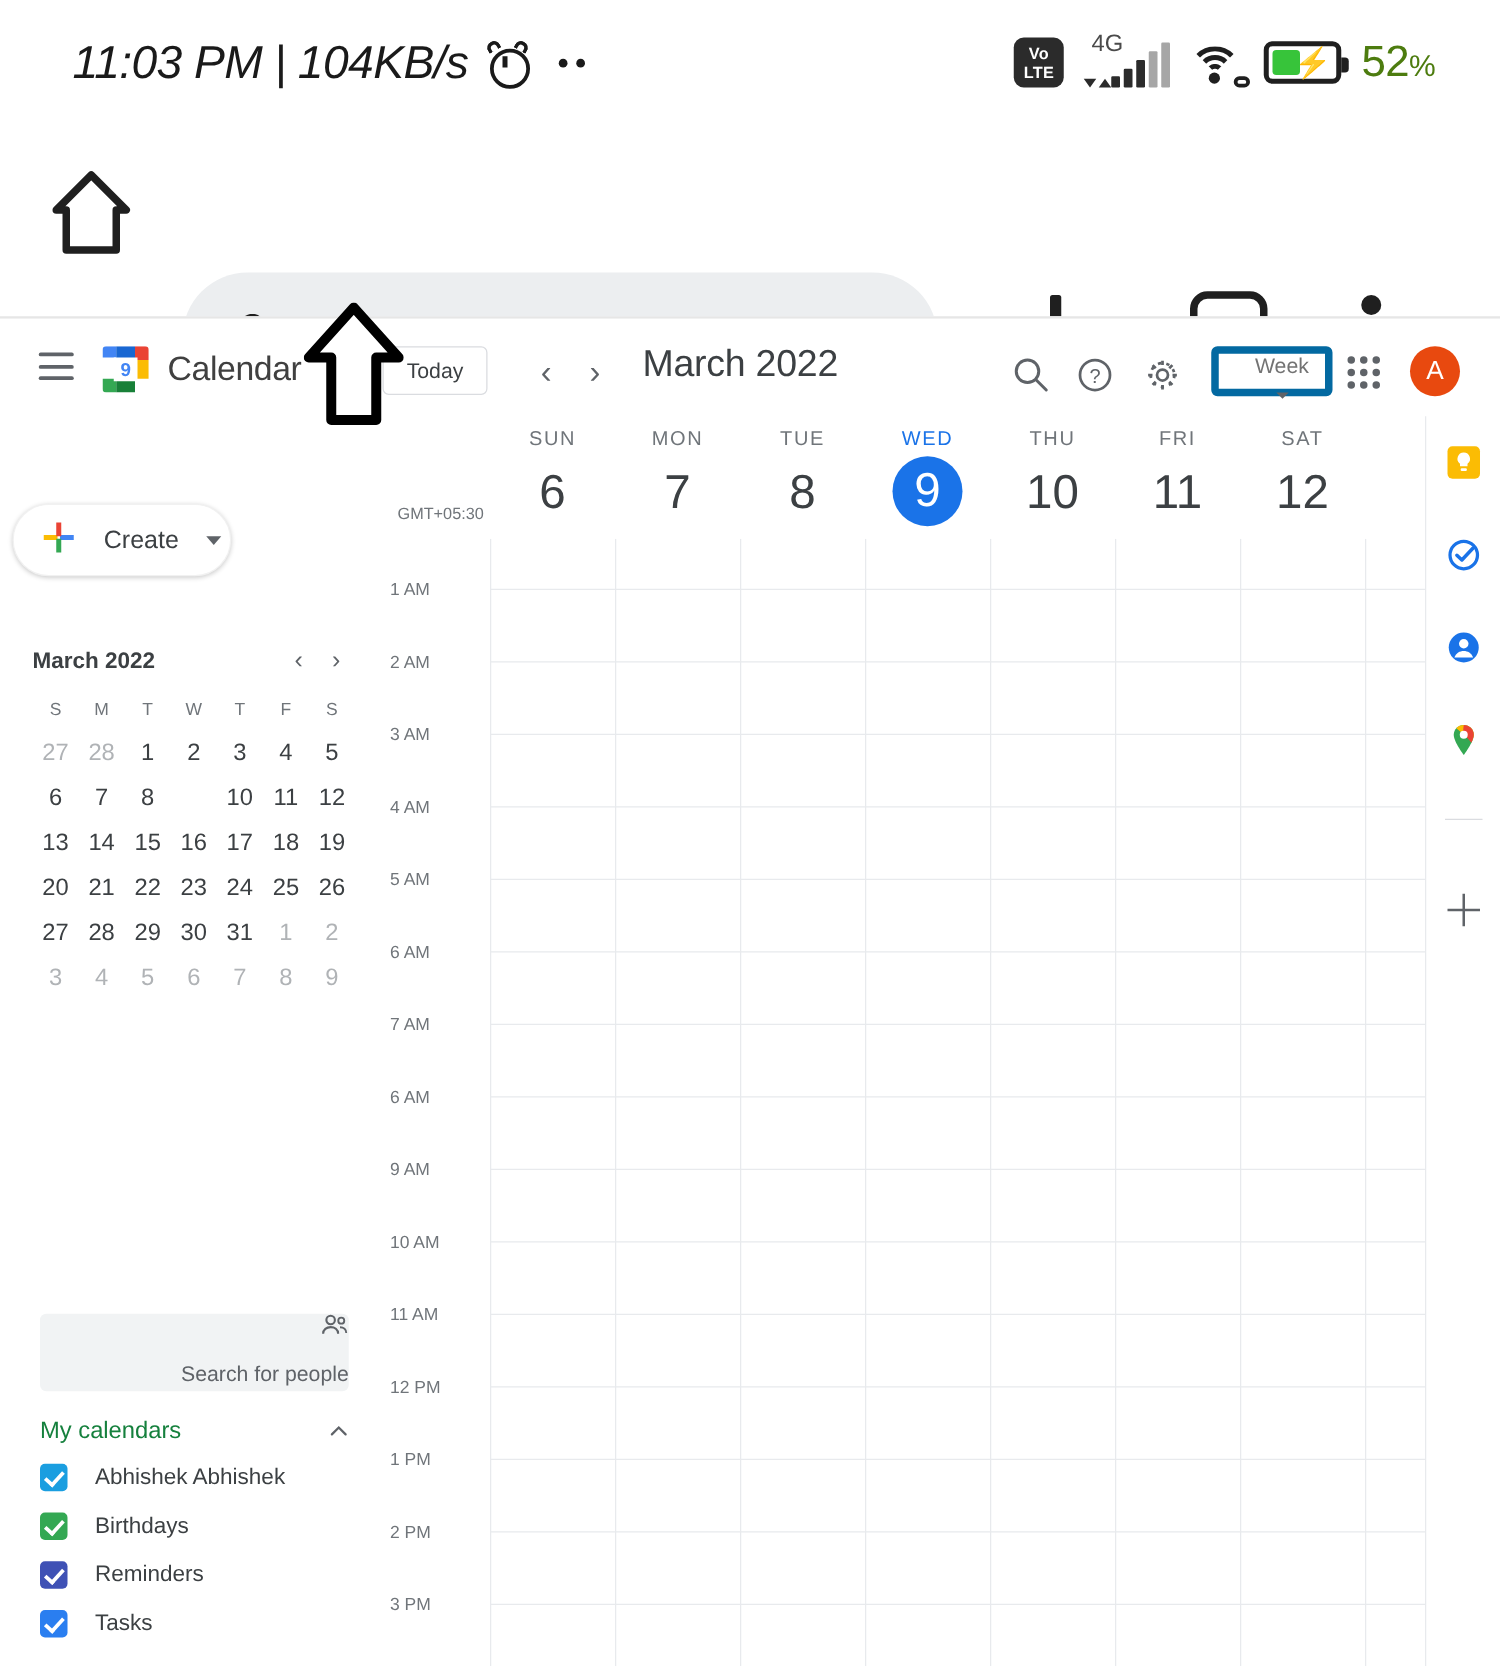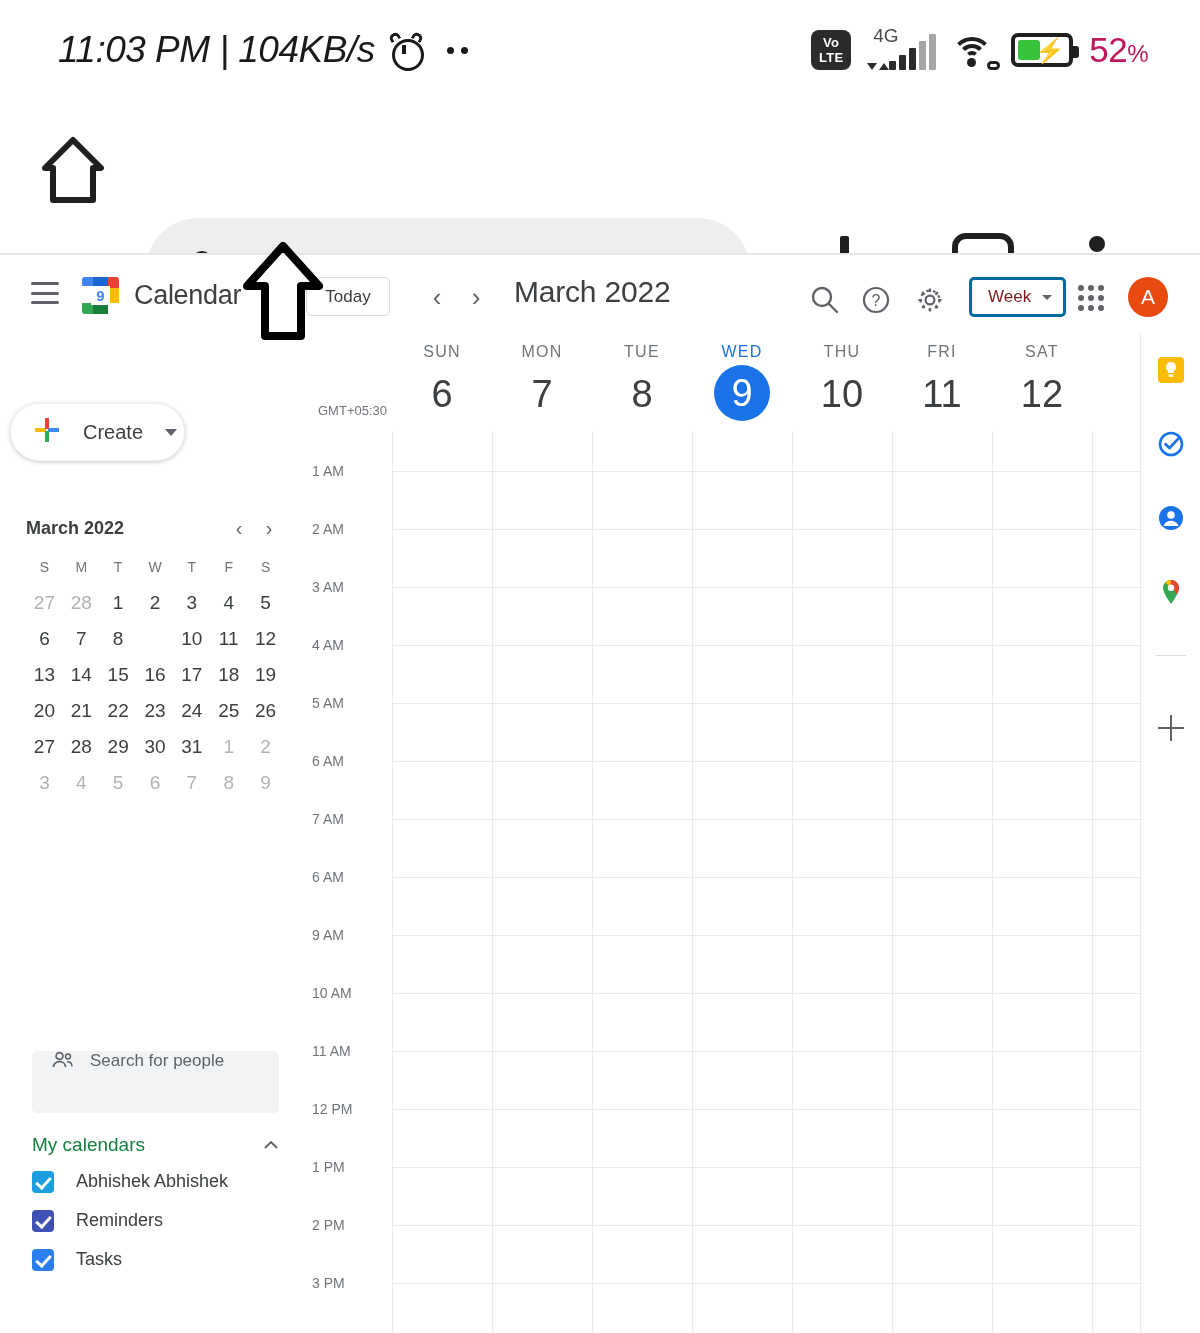--- a/index.html
+++ b/index.html
@@ -60,21 +60,21 @@
            border-left-color:transparent; border-right-color:transparent; border-radius:50%;}
   .wifi .w1{ width:42px;height:42px; left:2px; top:6px;}
   .wifi .w2{ width:28px;height:28px; left:9px; top:13px;}
   .wifi .w3{ width:14px;height:14px; left:16px; top:20px;}
   .wifi .dot{ position:absolute; width:9px;height:9px;background:#1f1f1f;border-radius:50%; left:18px; top:27px; border:none;}
   .wifi .lk{ position:absolute; right:-5px; bottom:-1px; width:13px;height:9px;border:3px solid #1f1f1f;border-radius:6px; }
   .battery{ position:relative; width:62px; height:34px; border:4px solid #1f1f1f; border-radius:7px;}
   .battery::after{ content:""; position:absolute; right:-10px; top:9px; width:6px;height:12px;background:#1f1f1f;border-radius:0 3px 3px 0;}
   .battery .fill{ position:absolute; left:3px; top:3px; bottom:3px; width:40%; background:#37c43a; border-radius:3px;}
   .battery .bolt{ position:absolute; left:20px; top:1px; font-size:24px; color:#111; line-height:26px; font-weight:700;}
-  .pct{ font-size:35px; color:#be185d; letter-spacing:-0.5px;}
+  .pct{ font-size:35px; color:#4d7c0f; letter-spacing:-0.5px;}
   .pct small{ font-size:24px;}
 
   
   #browser-bar{
     position:absolute; left:0; top:100px; width:1200px; height:148px;
     background:#fff; display:flex; align-items:center;
   }
   #home-btn{ position:absolute; left:41px; top:36px; width:64px;height:70px;}
   #url-pill{
     position:absolute; left:146px; top:118px; width:604px; height:105px;
@@ -113,22 +113,22 @@
     display:flex;align-items:center;justify-content:center; font-size:17px;color:#3c4043;
   }
   .nav-chev{ position:absolute; top:27px; width:30px;height:30px; color:#5f6368; font-size:26px;
              display:flex;align-items:center;justify-content:center; line-height:1;}
   #nav-prev{ left:422px;} #nav-next{ left:461px;}
   #period-title{ position:absolute; left:514px; top:20px; font-size:30px; color:#3c4043; letter-spacing:-0.2px;}
   .hdr-ic{ position:absolute; top:25px; width:40px;height:40px; color:#5f6368;}
   #search-ic{ left:805px;} #help-ic{ left:856px;} #settings-ic{ left:910px;}
   #view-select{
     position:absolute; left:969px; top:22px; width:97px;height:40px;
-    border:3px solid #0369a1; border-radius:5px; background:#fff;
-    display:flex;align-items:center; padding-left:16px; gap:11px; font-size:17px;color:#7f1d1d;
+    border:6px solid #0369a1; border-radius:5px; background:#fff;
+    display:flex;align-items:center; padding-left:16px; gap:11px; font-size:17px;color:#737373;flex-direction:column;
   }
   #view-caret{ width:0;height:0;border-left:5px solid transparent;border-right:5px solid transparent;border-top:5px solid #5f6368;}
   #apps-grid{ position:absolute; left:1078px; top:30px; width:26px;height:26px;
              display:grid; grid-template-columns:repeat(3,6px); grid-template-rows:repeat(3,6px); gap:4px;}
   #apps-grid i{ display:block;width:6px;height:6px;background:#5f6368;border-radius:50%;}
   #avatar{
     position:absolute; left:1128px; top:22px; width:40px;height:40px;border-radius:50%;
     background:#e8490f; color:#fff; font-size:21px;
     display:flex;align-items:center;justify-content:center;
   }
@@ -154,21 +154,21 @@
   #mini-grid span.muted{ color:#b0b3b6;}
   #mini-grid span.today{ position:relative; color:#fff; font-weight:600;}
   #mini-grid span.today::before{
     content:""; position:absolute; left:50%; top:50%; transform:translate(-50%,-50%);
     width:28px;height:28px;background:#1a73e8;border-radius:50%; z-index:-1;
   }
   #mini-grid span.today b{ position:relative; z-index:2; font-weight:600;}
 
   #people-search{
     position:absolute; left:32px; top:718px; width:247px;height:62px;
-    background:#f1f3f4; border-radius:5px; display:flex; align-items:flex-start; gap:16px; padding-left:20px;
+    background:#f1f3f4; border-radius:5px; display:flex; align-items:flex-end; gap:16px; padding-left:20px;flex-direction:column;
   }
   #people-search-ph{ font-size:17px; color:#5f6368;}
 
   .cal-section{ position:absolute; left:32px; width:252px;}
   #my-cal-sec{ top:795px;}
   .sec-head{ display:flex; align-items:center; height:34px;}
   .sec-title{ font-size:19px; color:#15803d; flex:1;}
   .sec-chev{ width:26px;height:26px; color:#5f6368; font-size:17px; display:flex;align-items:center;justify-content:center;}
   .cal-item{ display:flex; align-items:center; gap:22px; height:39px;}
   .cal-chk{ width:22px;height:22px;border-radius:4px; position:relative; flex:none;}
@@ -440,20 +440,24 @@
               <path d="M3.5 11.5 9 6l5.5 5.5" fill="none" stroke="#5f6368" stroke-width="1.8" stroke-linecap="round"></path>
             </svg>
         </span>
       </div>
       <div id="my-cal-list">
           <div class="cal-item">
             <span class="cal-chk" style="background: rgb(26, 158, 224);"></span>
             <span class="cal-name">Abhishek Abhishek</span>
           </div>
           <div class="cal-item">
+            <span class="cal-chk" style="background: rgb(52, 168, 83);"></span>
+            <span class="cal-name">Birthdays</span>
+          </div>
+          <div class="cal-item">
             <span class="cal-chk" style="background: rgb(63, 81, 181);"></span>
             <span class="cal-name">Reminders</span>
           </div>
           <div class="cal-item">
             <span class="cal-chk" style="background: rgb(42, 126, 240);"></span>
             <span class="cal-name">Tasks</span>
           </div>
         </div>
     </div>
 

